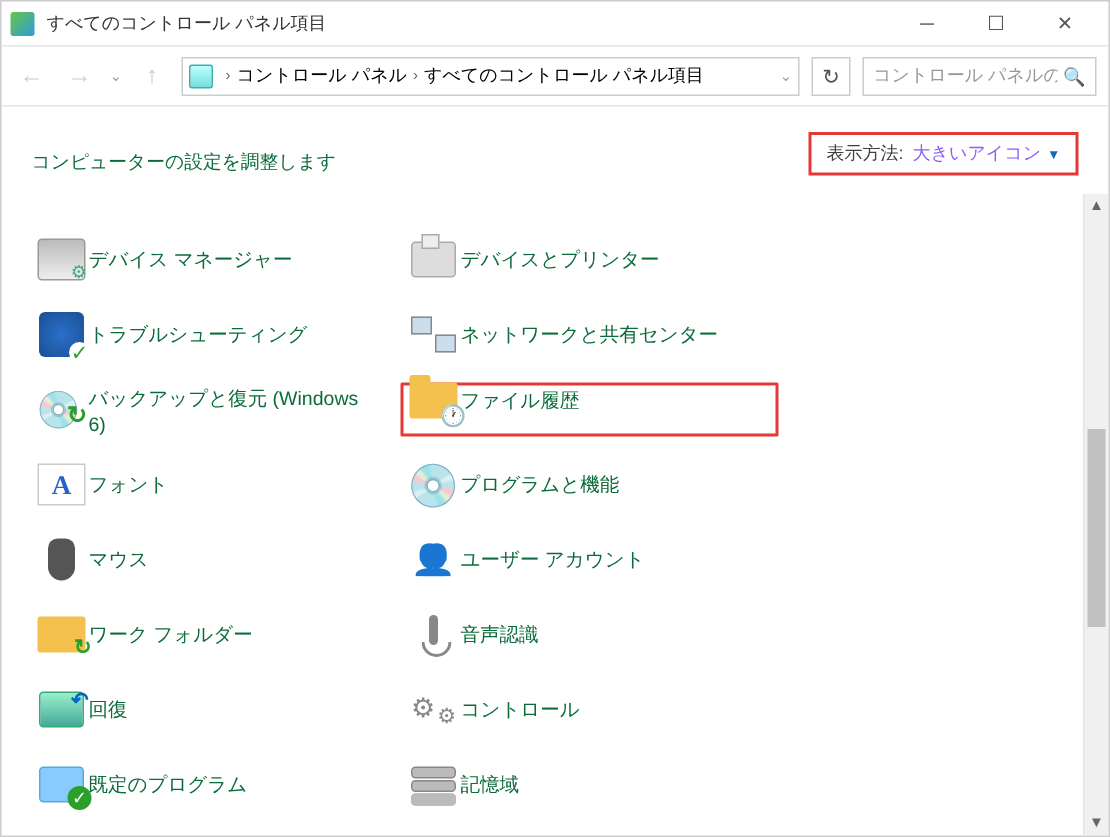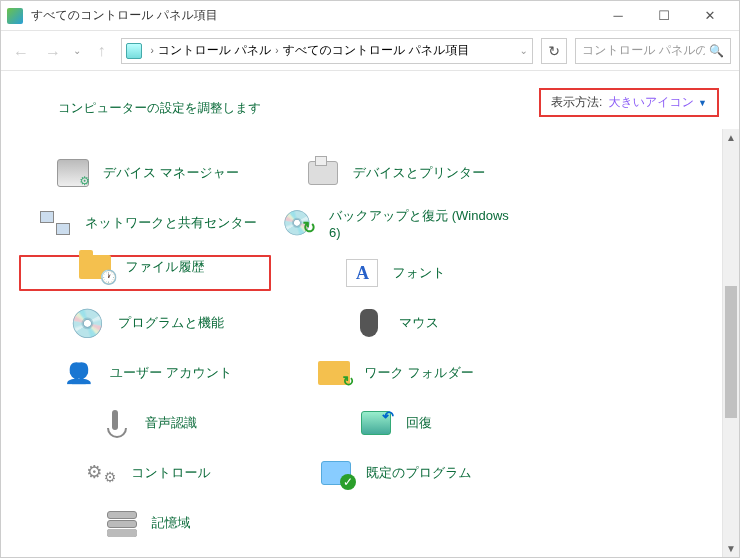--- a/index.html
+++ b/index.html
@@ -21,31 +21,31 @@
 .breadcrumb .foldericon { width:16px; height:16px; border:1px solid #4aa; background:linear-gradient(#bff,#7dd); border-radius:2px; margin-right:4px; }
 .breadcrumb .sep { margin:0 4px; color:#666; font-size:10px; }
 .breadcrumb .crumb { color:#000; }
 .breadcrumb .flex-spacer { flex:1; }
 .refbtn { width:26px; height:26px; border:1px solid #ccc; display:flex; align-items:center; justify-content:center; font-size:14px; color:#555; }
 .searchbox { width:156px; height:26px; border:1px solid #ccc; display:flex; align-items:center; padding:0 6px; font-size:12px; color:#999; }
 .searchbox .label { flex:1; white-space:nowrap; overflow:hidden; }
 .searchbox .searchicon { font-size:12px; color:#777; margin-left:4px; }
 
 
-.headerstrip { height:58px; display:flex; align-items:flex-end; padding:8px 20px 12px 20px; justify-content:space-between;margin-left:37px; }
+.headerstrip { height:58px; display:flex; align-items:flex-end; padding:8px 20px 12px 20px; justify-content:space-between; }
 .headerstrip .subtitle { font-size:12.5px; color:#0b6b3a; }
 .viewby { border:2px solid #e53935; padding:4px 10px; display:flex; align-items:center; font-size:12px; }
 .viewby .label { color:#404040; margin-right:6px; }
 .viewby .value { color:#8b5cf6; }
 .viewby .dd { color:#1565c0; margin-left:4px; font-size:9px; }
 
 
 .main { position:relative; height:428px; overflow:hidden; padding:0px 4px 0px 0px; }
 .grid { display:grid; grid-template-columns: 248px 248px; column-gap:0px; row-gap:14px; padding-left:22px; padding-top:2px; }
-.item { display:flex; align-items:center; gap:12px; height:36px;justify-content:center; }
+.item { display:flex; align-items:center; height:36px; }
 .item .icon { width:36px; height:36px; flex:0 0 36px; display:flex; align-items:center; justify-content:center; position:relative; }
 .item .lbl { font-size:13px; color:#0b6b3a; }
 
 
 .highlight { border:2px solid #e53935; padding:4px 10px 16px 2px; margin-left:-4px; border-radius:1px; }
 
 
 .scrollbar { position:absolute; right:0; top:0; bottom:0; width:17px; background:#f0f0f0; border-left:1px solid #e5e5e5; }
 .scrollbar .arrow { height:17px; display:flex; align-items:center; justify-content:center; color:#666; font-size:10px; }
 .scrollbar .track { position:absolute; top:17px; bottom:17px; left:0; right:0; }
@@ -149,20 +149,26 @@
     </div>
     <div class="item">
       <div class="icon">
           <div class="ic-printer"></div>
         </div>
       <span class="lbl">デバイスとプリンター</span>
     </div>
 
     <div class="item">
       <div class="icon">
+          <div class="ic-trouble"></div>
+        </div>
+      <span class="lbl">トラブルシューティング</span>
+    </div>
+    <div class="item">
+      <div class="icon">
           <div class="ic-network"></div>
         </div>
       <span class="lbl">ネットワークと共有センター</span>
     </div>
 
     <div class="item">
       <div class="icon">
           <div class="ic-backup"></div>
         </div>
       <span class="lbl" style="max-width:180px">バックアップと復元 (Windows 6)</span>

